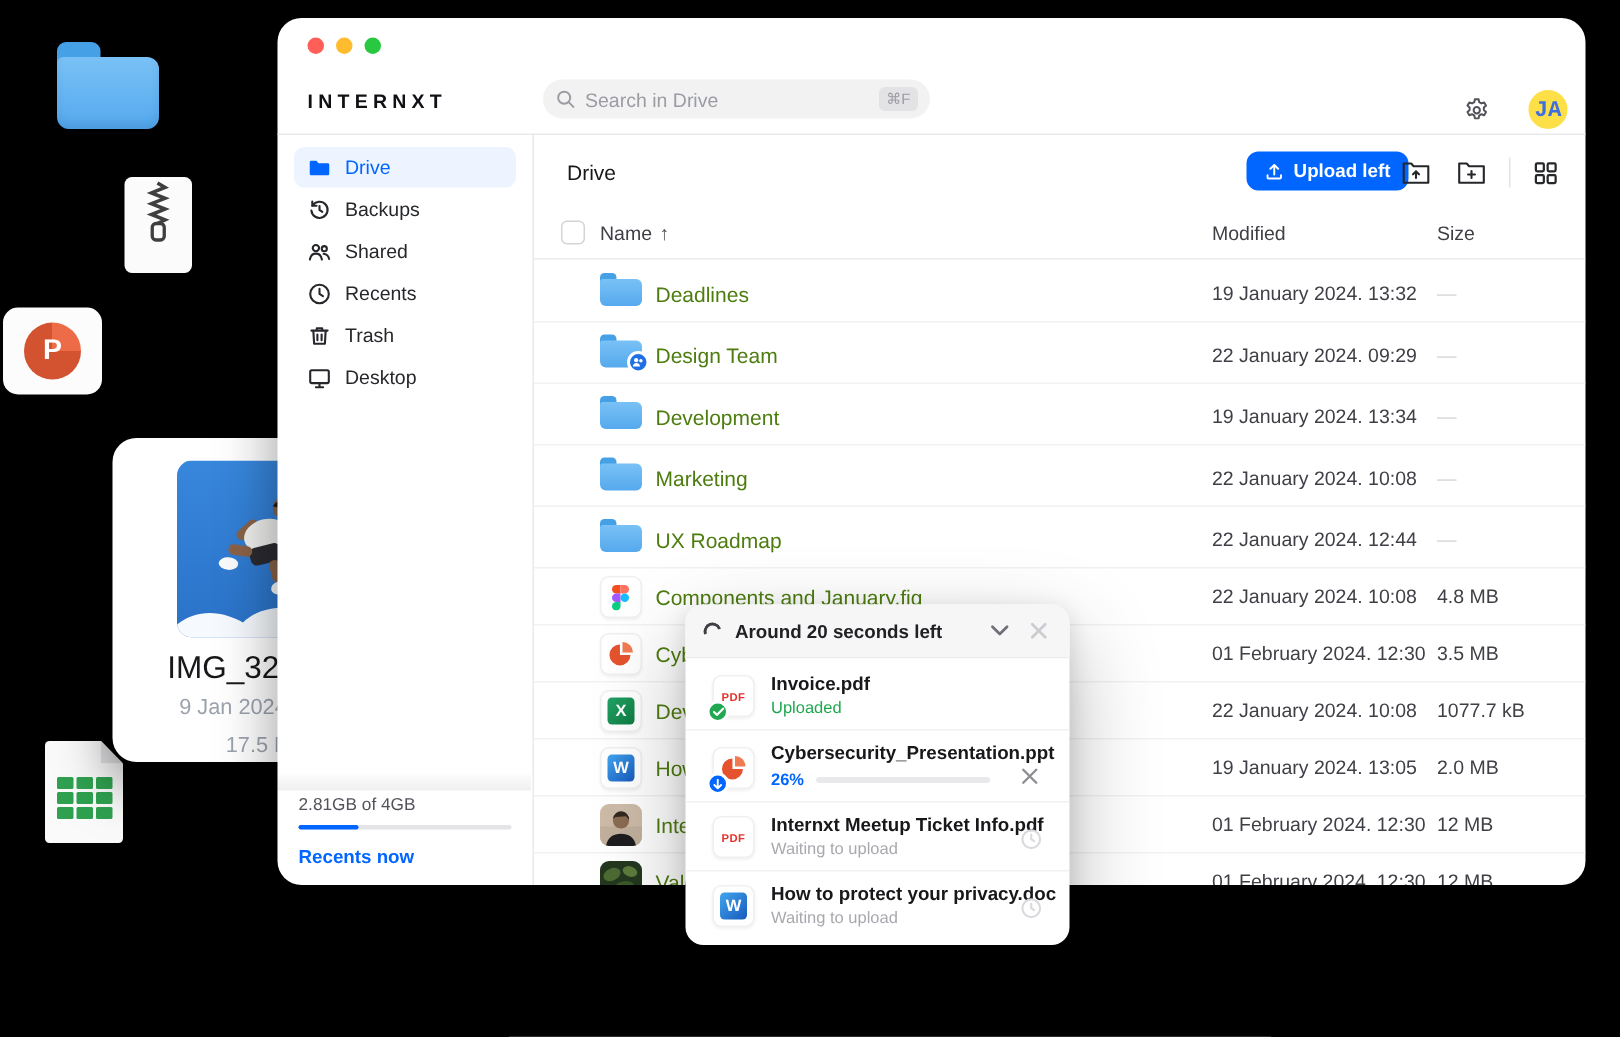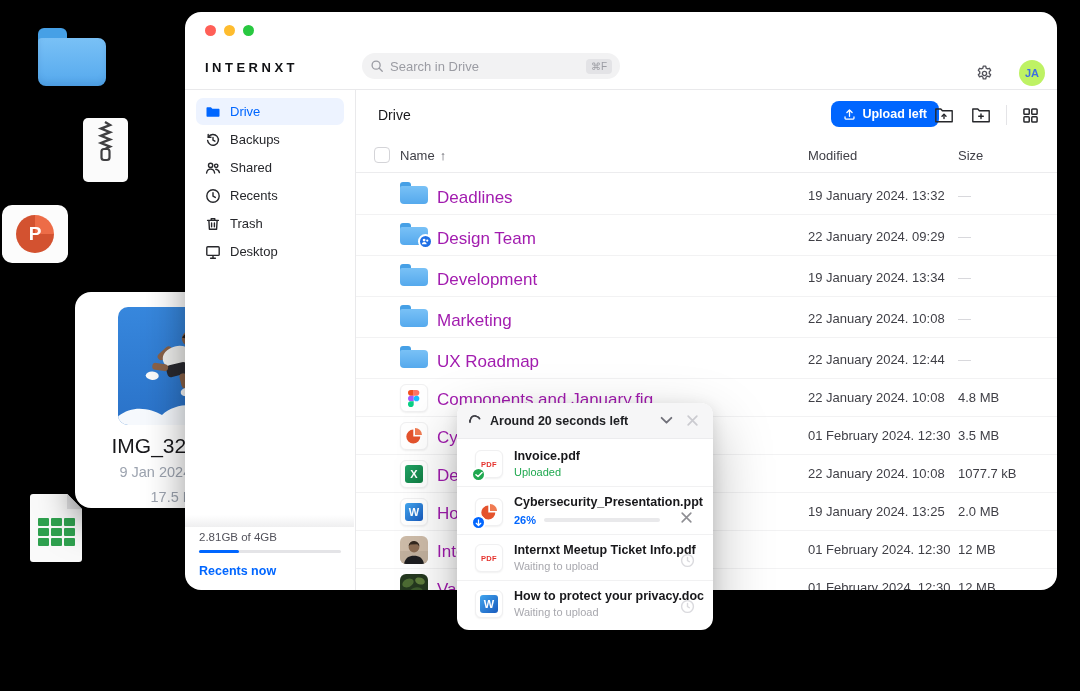--- a/index.html
+++ b/index.html
@@ -30,21 +30,21 @@
   .win-header { position:absolute; top:0; left:0; right:0; height:78px; border-bottom:1px solid #E9E9EB; }
   .traffic { position:absolute; left:20px; top:13px; display:flex; gap:8px; }
   .dot { width:11px; height:11px; border-radius:50%; }
   .dot.red{background:#FF5F57}.dot.yellow{background:#FEBC2E}.dot.green{background:#28C840}
   .logo { position:absolute; left:20px; top:48px; font-size:13px; font-weight:bold; letter-spacing:3.5px; color:#101114; }
   .search { position:absolute; left:177px; top:41px; width:258px; height:26px; background:#F2F2F3; border-radius:13px; display:flex; align-items:center; gap:6px; padding:0 8px; }
   .search input { flex:1; border:0; outline:0; background:transparent; font-size:13px; color:#52525B; font-family:inherit; }
   .search input::placeholder { color:#9B9CA3; }
   .kbd { background:#E3E3E6; color:#9B9CA3; font-size:10px; border-radius:4px; padding:2px 5px; }
   .gear-btn { position:absolute; right:62px; top:52px; width:20px; height:20px; cursor:pointer; }
-  .avatar { position:absolute; right:12px; top:48px; width:26px; height:26px; border-radius:50%; background:#bef264; color:#3E6FE1; font-size:11px; font-weight:bold; display:flex; align-items:center; justify-content:center; }
+  .avatar { position:absolute; right:12px; top:48px; width:26px; height:26px; border-radius:50%; background:#fde047; color:#3E6FE1; font-size:15px; font-weight:bold; display:flex; align-items:center; justify-content:center;font-family:Liberation Mono, monospace; }
   
   .sidebar { position:absolute; left:0; top:78px; bottom:0; width:171px; border-right:1px solid #E9E9EB; }
   .nav { padding:8px 11px; display:flex; flex-direction:column; gap:1px; }
   .nav-item { height:27px; display:flex; align-items:center; gap:9px; padding:0 9px; border-radius:7px; font-size:13px; color:#26272B; font-weight:500; cursor:pointer; }
   .nav-item svg { flex:none; }
   .nav-item.active { background:#EDF3FF; color:#0066FF; }
   .storage { position:absolute; left:14px; right:14px; bottom:12px; }
   .storage::before { content:''; position:absolute; left:-14px; right:-13px; top:-16px; height:12px; background:linear-gradient(to top, rgba(120,120,130,.12), transparent); }
   .storage-text { font-size:11.5px; color:#52525B; }
   .storage-bar { margin-top:7px; height:3px; border-radius:2px; background:#E4E4E7; }
@@ -58,21 +58,21 @@
   .tool-sep { width:1px; height:20px; background:#E4E4E7; }
   .thead { position:absolute; top:48px; left:0; right:0; height:35px; border-bottom:1px solid #ECECEE; font-size:13px; color:#3F3F46; font-weight:500; }
   .cb { position:absolute; left:18px; top:9px; width:16px; height:16px; border:1.5px solid #D4D4D8; border-radius:4px; background:#fff; cursor:pointer; }
   .th-name { position:absolute; left:44px; top:10px; }
   .th-mod  { position:absolute; left:452px; top:10px; }
   .th-size { position:absolute; left:602px; top:10px; }
   .sort-arrow { margin-left:5px; color:#52525B; font-weight:400; }
   .rows { position:absolute; top:84px; left:0; right:0; }
   .row { position:relative; height:38px; border-bottom:1px solid #F2F2F3; cursor:pointer; }
   .ficon { position:absolute; left:44px; top:5px; width:28px; height:28px; }
-  .fname { position:absolute; left:81px; top:11px; font-size:17px; color:#a21caf; }
+  .fname { position:absolute; left:81px; top:11px; font-size:14px; color:#4d7c0f; }
   .fmod  { position:absolute; left:452px; top:11px; font-size:13px; color:#3F3F46; }
   .fsize { position:absolute; left:602px; top:11px; font-size:13px; color:#3F3F46; }
   .fsize.empty { color:#D4D4D8; }
   
   .mac-folder { position:relative; width:28px; height:22px; margin-top:3px; }
   .mac-folder .tab { position:absolute; left:0; top:0; width:40%; height:32%; background:#46A0E6; border-radius:3px 3px 0 0; }
   .mac-folder .body { position:absolute; left:0; bottom:0; width:100%; height:80%; background:linear-gradient(#79C1F6,#55A9ED); border-radius:2px 4px 4px 4px; }
   .folder-badge { position:absolute; right:-5px; bottom:-4px; width:15px; height:15px; border-radius:50%; background:#1F6FE5; border:2px solid #fff; display:flex; align-items:center; justify-content:center; }
   .chip { width:28px; height:28px; background:#fff; border:1px solid #F0F0F1; border-radius:6px; box-shadow:0 1px 2px rgba(0,0,0,.06); display:flex; align-items:center; justify-content:center; position:relative; }
   .logo-sq { width:18px; height:18px; border-radius:3px; color:#fff; font-size:11px; font-weight:bold; display:flex; align-items:center; justify-content:center; }
@@ -412,21 +412,21 @@
           <span class="fname">Dev</span>
           <span class="fmod">22 January 2024. 10:08</span>
           <span class="fsize">1077.7 kB</span>
         </div>
 
         <div class="row">
           <div class="ficon chip">
             <span class="logo-sq logo-word">W</span>
           </div>
           <span class="fname">How</span>
-          <span class="fmod">19 January 2024. 13:25</span>
+          <span class="fmod">19 January 2024. 13:05</span>
           <span class="fsize">2.0 MB</span>
         </div>
 
         <div class="row">
           <svg class="ficon thumb" viewBox="0 0 28 28">
             <rect width="28" height="28" fill="#CDBBA8"></rect>
             <rect y="15" width="28" height="13" fill="#C1B09D"></rect>
             <circle cx="14" cy="11" r="5.4" fill="#8A6B52"></circle>
             <path d="M8.6 10a5.4 5.4 0 0 1 10.8.6l-2-2.4-7 .4z" fill="#33281F"></path>
             <path d="M4 28c1-6 5-8.2 10-8.2s9 2.2 10 8.2z" fill="#1E1E20"></path>

